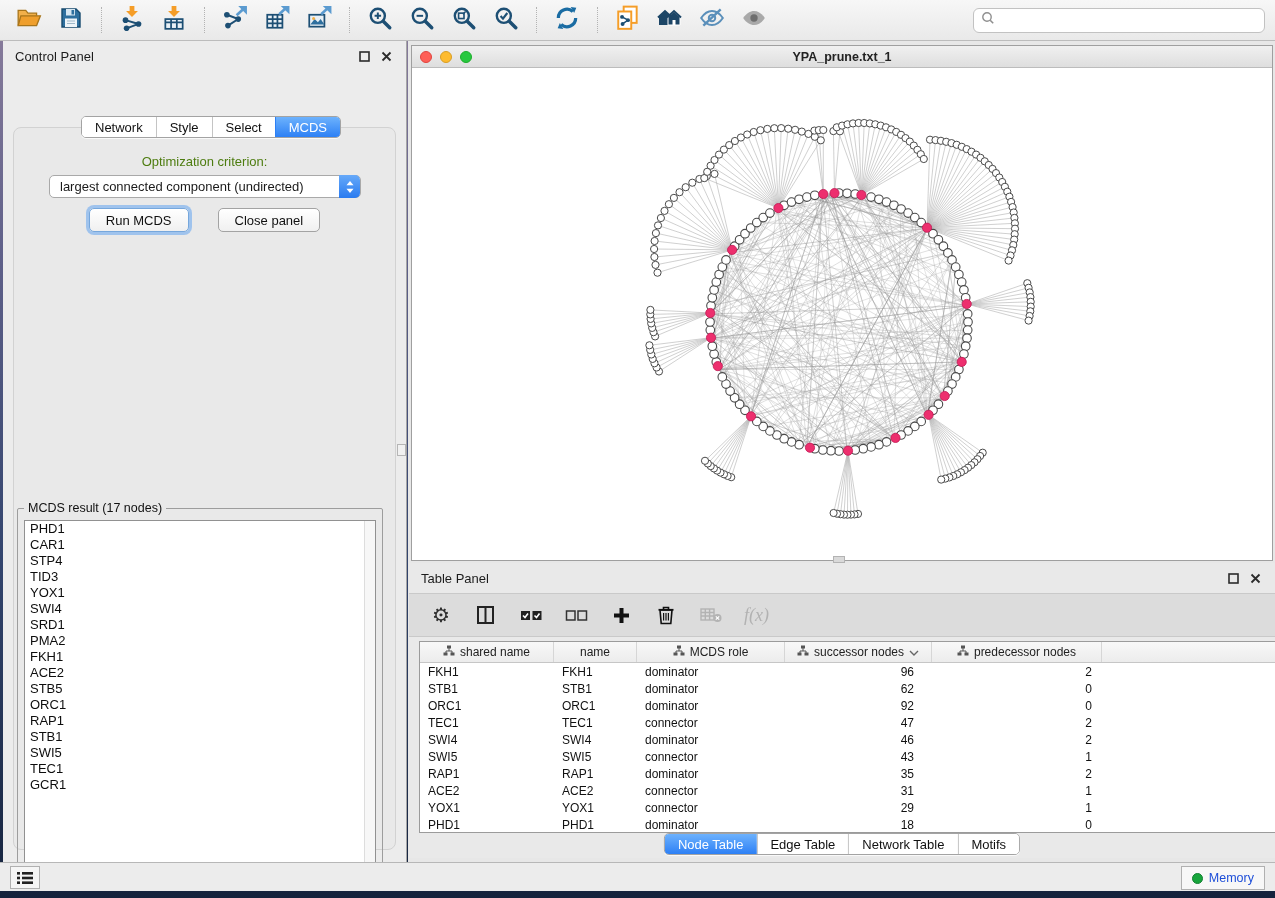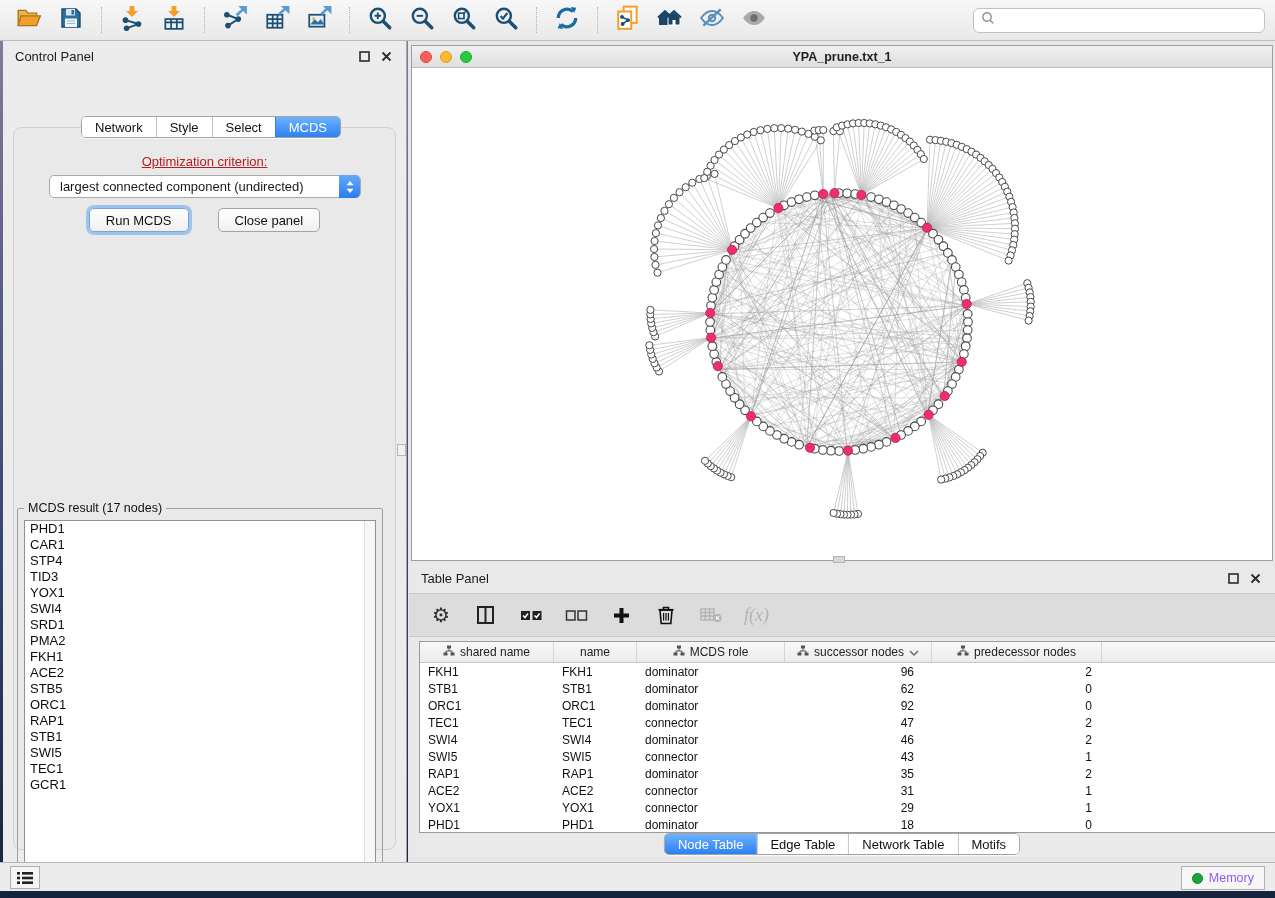--- a/index.html
+++ b/index.html
@@ -23,21 +23,21 @@
   .panel-head{height:26px;display:flex;align-items:center;padding:4px 12px 0 12px;font-size:13px;color:#1c1c1c;}
   .panel-head .sp{flex:1;}
   .wctl{width:16px;height:14px;display:flex;align-items:center;justify-content:center;margin-left:6px;}
   .ctrl-box{position:absolute;left:10px;right:10px;top:86px;bottom:12px;background:#e9e9e9;
     border:1px solid #d2d2d2;border-radius:8px;}
   .seg{position:absolute;display:inline-flex;background:#fff;border:1px solid #a3a3a3;border-radius:5px;overflow:hidden;height:22px;box-shadow:0 1px 0 rgba(255,255,255,.7);}
   .seg .seg-tab{padding:0 13px;font-size:13px;display:flex;align-items:center;border-left:1px solid #c4c4c4;color:#111;background:#fff;white-space:nowrap;}
   .seg .seg-tab:first-child{border-left:none;}
   .seg .seg-tab.sel{background:linear-gradient(#6db2fd,#2d80f5);color:#fff;border-left-color:#2d80f5;}
   .ctrl-tabs{left:78px;top:75px;justify-content:flex-end;}
-  .crit-label{position:absolute;left:0;right:0;top:113px;text-align:center;font-size:13px;color:#b91c1c;text-decoration:underline;}
+  .crit-label{position:absolute;left:0;right:0;top:113px;text-align:center;font-size:13px;color:#4d7c0f;}
   .select{position:absolute;left:46px;top:134px;width:312px;height:23px;background:#fff;border:1px solid #a9a9a9;
     border-radius:5px;font-size:13px;display:flex;align-items:center;padding-left:10px;}
   .select .stepper{position:absolute;right:0;top:-1px;bottom:-1px;width:21px;border-radius:0 5px 5px 0;
     background:linear-gradient(#66a9f9,#2a7bf0);display:flex;align-items:center;justify-content:center;}
   .btnrow{position:absolute;left:0;right:0;top:167px;display:flex;justify-content:center;gap:29px;}
   .aqua-btn{height:24px;padding:0 16px;font-size:13px;font-family:"Liberation Sans",sans-serif;
     background:linear-gradient(#ffffff,#f0f0f0);border:1px solid #a3a3a3;border-radius:5px;color:#111;}
   .aqua-btn.focused{box-shadow:0 0 0 3px rgba(110,170,240,.6);border-color:#76a7dc;}
   .group{position:absolute;left:14px;width:366px;top:467px;height:371px;border:1px solid #9d9d9d;border-radius:2px;}
   .group .legend{position:absolute;top:-8px;left:6px;background:#e9e9e9;padding:0 4px;font-size:12.5px;color:#111;}
@@ -74,21 +74,21 @@
   .td{font-size:12px;color:#111;overflow:hidden;white-space:nowrap;}
   .td.num{text-align:right;}
   .tscroll{position:absolute;right:0;top:21px;bottom:0;width:13px;background:#fbfbfb;border-left:1px solid #e4e4e4;}
   .tscroll .thumb{position:absolute;left:2px;right:2px;top:5px;height:86px;background:#b6b6b6;border-radius:5px;}
   .table-tabs{left:50%;transform:translateX(-50%);top:270px;position:absolute;}
   
   .statusbar{position:absolute;left:0;top:862px;width:1275px;height:29px;background:#ececec;border-top:1px solid #b7b7b7;}
   .listbtn{position:absolute;left:10px;top:3px;width:30px;height:23px;background:#f5f5f5;border:1px solid #b0b0b0;
     display:flex;align-items:center;justify-content:center;}
   .membtn{position:absolute;right:10px;top:3px;height:24px;background:#f7f7f7;border:1px solid #b0b0b0;
-    display:flex;align-items:center;gap:6px;padding:0 10px;font-size:12.5px;color:#8b5cf6;}
+    display:flex;align-items:center;gap:6px;padding:0 10px;font-size:12.5px;color:#1d4ed8;}
   .dot{width:11px;height:11px;border-radius:50%;background:#17a53c;border:1px solid #118030;}
 </style>
 </head>
 <body>
 
 <div class="toolbar">
   <div class="tbtn">
       <span><svg viewBox="0 0 24 24" width="26" height="26">
           <path d="M2 19V5h7l2 2.5h8V10" fill="#f2b04a" stroke="#a8751b" stroke-width="1.2"></path>
           <path d="M4.5 10h18L19 19H2z" fill="#ef9f2d" stroke="#a8751b" stroke-width="1.2"></path>

